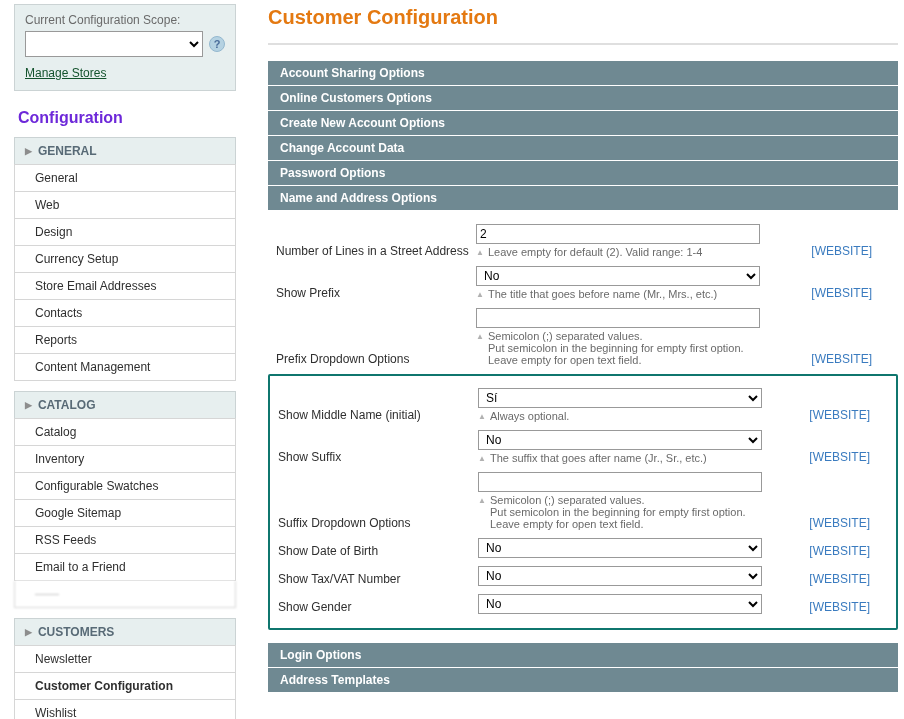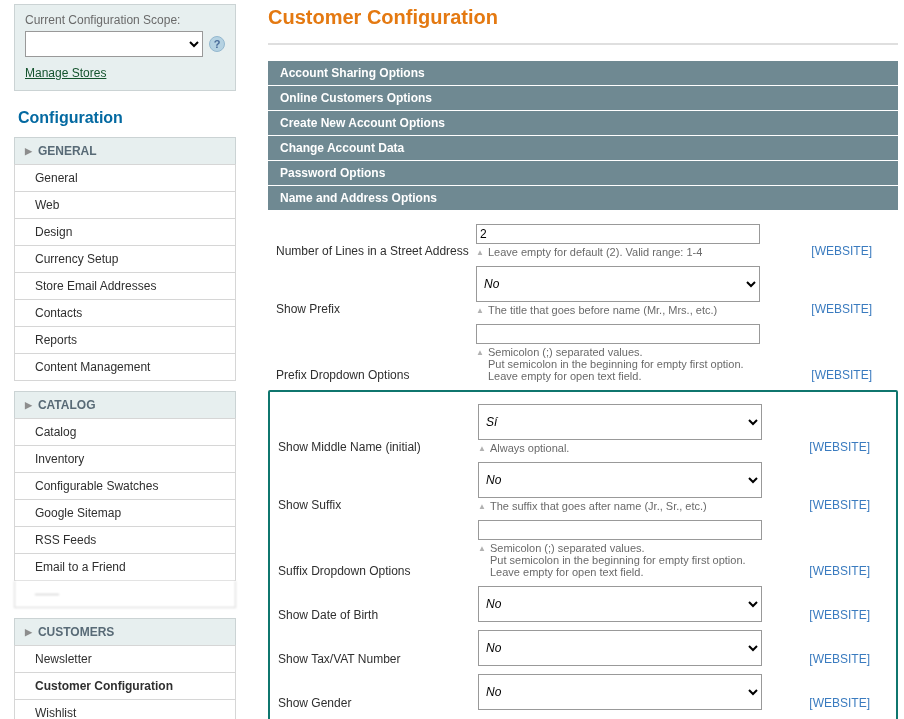--- a/index.html
+++ b/index.html
@@ -29,21 +29,21 @@
 }
 .help-icon {
   width: 16px; height: 16px; border-radius: 50%; background: #b5d2e2;
   color: #4a6d9a; font-weight: bold; font-size: 11px; display: flex;
   align-items: center; justify-content: center; border: 1px solid #94b8cf;
 }
 .manage-stores { color: #14532d; text-decoration: underline; font-size: 12px; margin-top: 9px; display: inline-block; }
 
 
 .side-heading {
-  font-weight: bold; font-size: 16px; color: #0369a1; margin: 18px 0 10px 4px;
+  font-weight: bold; font-size: 16px; color: #6d28d9; margin: 18px 0 10px 4px;
 }
 .nav-group-head {
   background: #e7efef; border: 1px solid #cbd3d4; border-bottom: none;
   padding: 6px 10px; font-weight: bold; color: #586a76; font-size: 12px;
   display: flex; align-items: center; gap: 6px;
 }
 .nav-group-head .tri {
   font-size: 9px; color: #8d8d8d;
 }
 .nav-item {
@@ -79,21 +79,21 @@
 .form-row .fctl { width: 284px; }
 .form-row .fscope { margin-left: auto; padding-right: 18px; }
 .form-row .fscope a { color: #3a7bbf; font-size: 12px; text-decoration: none; }
 .hint { color: #6a6a6a; font-size: 11px; margin-top: 2px; display: flex; gap: 4px; }
 .hint .tri { color: #b1b1b1; font-size: 8px; padding-top: 2px;}
 .hint-more { color: #6a6a6a; font-size: 11px; padding-left: 12px; }
 .txt-input, .sel {
   width: 100%; height: 20px; border: 1px solid #999; font-size: 12px; padding: 1px 3px;
   background: #fff;
 }
-.sel { height: 36px; font-style: italic; }
+.sel { height: 20px; }
 .spacer-bottom { height: 2px; }
 </style>
 </head>
 <body>
 
 <div class="wrap">
 
   <div class="sidebar">
     <div class="scope-box">
       <div class="lbl">Current Configuration Scope:</div>

